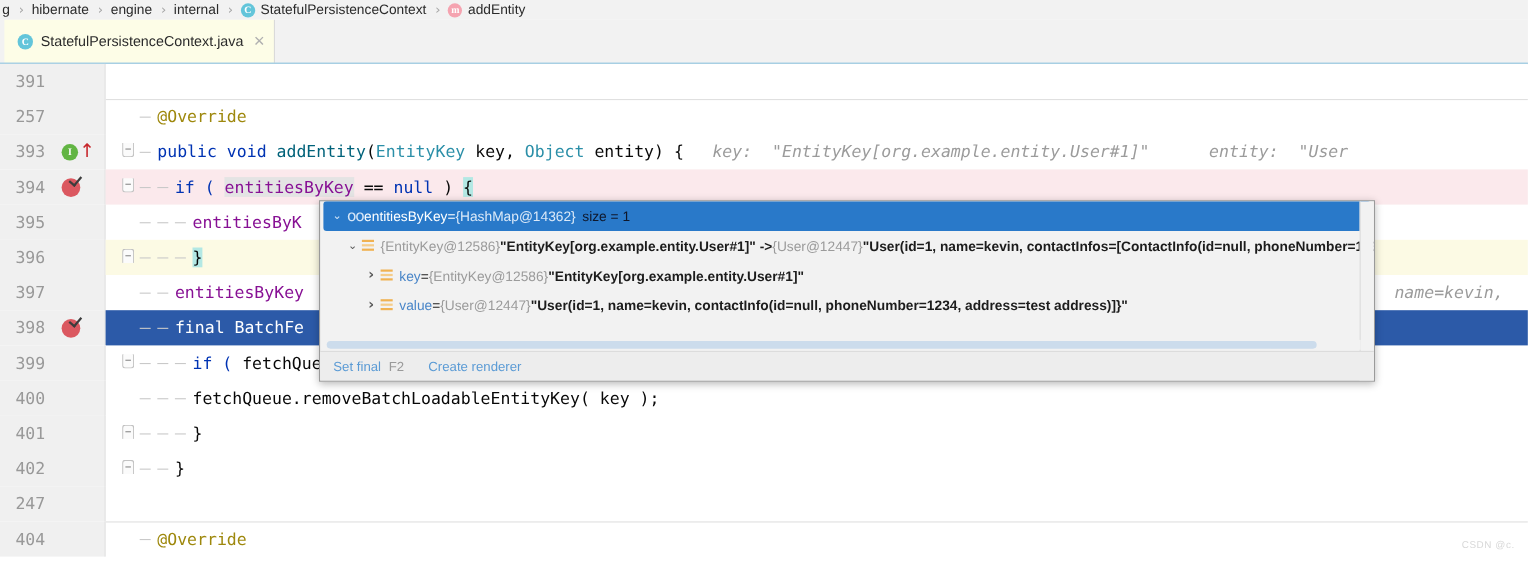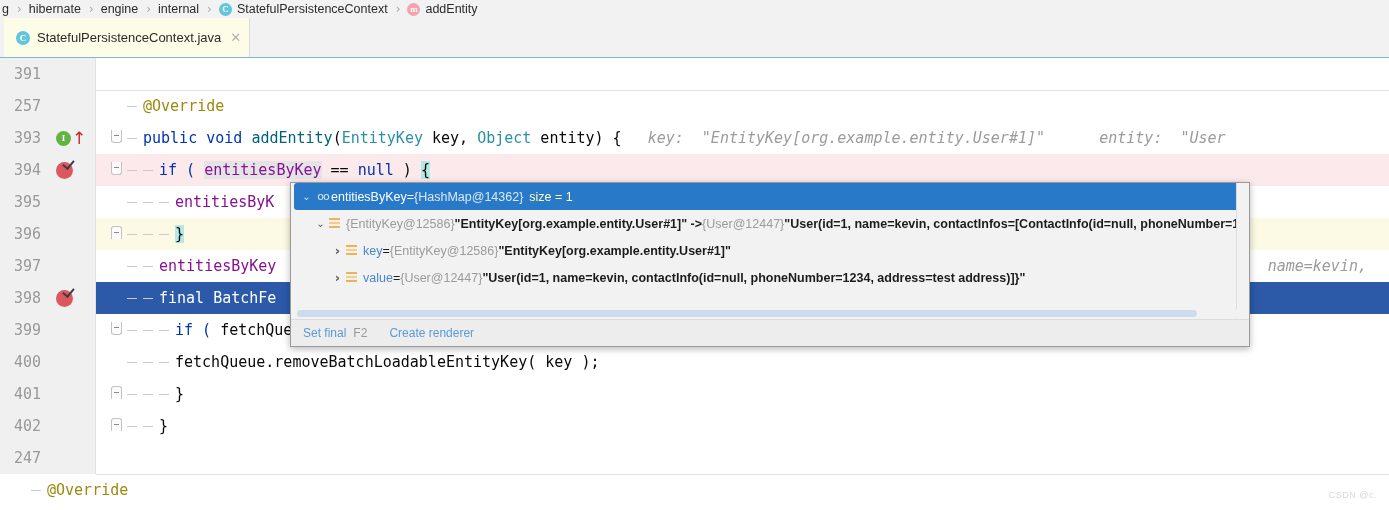--- a/index.html
+++ b/index.html
@@ -285,42 +285,42 @@
     color: #5a5a5a;
     font-family: "DejaVu Sans", sans-serif;
     flex: 0 0 auto;
   }
   .tree-row.selected .twisty { color: #cfe3f7; }
   .icon-oo {
     display: inline-block;
     flex: 0 0 auto;
     width: 16px;
     text-align: center;
-    font-size: 11px;
+    font-size: 14px;
     letter-spacing: -1px;
     color: #d6e6f7;
     font-family: "DejaVu Sans", sans-serif;
   }
   .icon-list {
     display: inline-block;
     flex: 0 0 auto;
     width: 11px; height: 11px;
     margin-right: 6px;
     background:
       linear-gradient(#f0b252,#f0b252) 0 0/11px 2px no-repeat,
       linear-gradient(#f5cd8a,#f5cd8a) 0 4px/11px 2px no-repeat,
       linear-gradient(#f0b252,#f0b252) 0 8px/11px 2px no-repeat;
   }
   .var-name { color: #1c1c1c; }
   .tree-row.selected .var-name { color: #ffffff; }
   .ref-id { color: #9b9b9b; }
   .tree-row.selected .ref-id { color: #dbe9f8; }
   .str-val { color: #1c1c1c; font-weight: 600; }
   .field-key { color: #4a86c8; }
-  .size-lbl { color: #fef9c3; margin-left: 6px; }
+  .size-lbl { color: #0f172a; margin-left: 6px; }
 
   #popup-hscroll-track {
     position: absolute;
     left: 1px;
     right: 12px;
     bottom: 28px;
     height: 9px;
     background: #f2f2f2;
   }
   #popup-hscroll-thumb {
@@ -424,21 +424,21 @@
     <div class="line"><div class="gutter"><span class="lineno">394</span><span class="gutter-marks"><span class="bp"></span></span><span class="gutter-rightline"></span></div><div class="code bg-breakline"><span style="display: inline-block; width: 22px; text-align: center;"><span class="fold-marker collapse-down" style="display: inline-block;"></span></span><span class="guide"></span><span class="guide"></span><span class="kw">if ( </span><span class="fld ident-hl">entitiesByKey</span><span class="plain"> == </span><span class="kw">null</span><span class="plain"> ) </span><span class="plain brace-hl">{</span></div></div>
     <div class="line"><div class="gutter"><span class="lineno">395</span><span class="gutter-marks"></span><span class="gutter-rightline"></span></div><div class="code"><span style="display: inline-block; width: 22px; text-align: center;"></span><span class="guide"></span><span class="guide"></span><span class="guide"></span><span class="fld">entitiesByK</span></div></div>
     <div class="line"><div class="gutter"><span class="lineno">396</span><span class="gutter-marks"></span><span class="gutter-rightline"></span></div><div class="code bg-foldhl"><span style="display: inline-block; width: 22px; text-align: center;"><span class="fold-marker collapse-up" style="display: inline-block;"></span></span><span class="guide"></span><span class="guide"></span><span class="guide"></span><span class="plain brace-hl">}</span></div></div>
     <div class="line"><div class="gutter"><span class="lineno">397</span><span class="gutter-marks"></span><span class="gutter-rightline"></span></div><div class="code"><span style="display: inline-block; width: 22px; text-align: center;"></span><span class="guide"></span><span class="guide"></span><span class="fld">entitiesByKey</span><span class="hint" style="position: absolute; right: 22px;">name=kevin,</span></div></div>
     <div class="line"><div class="gutter"><span class="lineno">398</span><span class="gutter-marks"><span class="bp"></span></span><span class="gutter-rightline"></span></div><div class="code bg-current"><span style="display: inline-block; width: 22px; text-align: center;"></span><span class="guide"></span><span class="guide"></span><span class="kw">final </span><span class="typ">BatchFe</span></div></div>
     <div class="line"><div class="gutter"><span class="lineno">399</span><span class="gutter-marks"></span><span class="gutter-rightline"></span></div><div class="code"><span style="display: inline-block; width: 22px; text-align: center;"><span class="fold-marker collapse-down" style="display: inline-block;"></span></span><span class="guide"></span><span class="guide"></span><span class="guide"></span><span class="kw">if ( </span><span class="plain">fetchQue</span></div></div>
     <div class="line"><div class="gutter"><span class="lineno">400</span><span class="gutter-marks"></span><span class="gutter-rightline"></span></div><div class="code"><span style="display: inline-block; width: 22px; text-align: center;"></span><span class="guide"></span><span class="guide"></span><span class="guide"></span><span class="plain">fetchQueue.removeBatchLoadableEntityKey( key );</span></div></div>
     <div class="line"><div class="gutter"><span class="lineno">401</span><span class="gutter-marks"></span><span class="gutter-rightline"></span></div><div class="code"><span style="display: inline-block; width: 22px; text-align: center;"><span class="fold-marker collapse-up" style="display: inline-block;"></span></span><span class="guide"></span><span class="guide"></span><span class="guide"></span><span class="plain">}</span></div></div>
     <div class="line"><div class="gutter"><span class="lineno">402</span><span class="gutter-marks"></span><span class="gutter-rightline"></span></div><div class="code"><span style="display: inline-block; width: 22px; text-align: center;"><span class="fold-marker collapse-up" style="display: inline-block;"></span></span><span class="guide"></span><span class="guide"></span><span class="plain">}</span></div></div>
     <div class="line"><div class="gutter"><span class="lineno">247</span><span class="gutter-marks"></span><span class="gutter-rightline"></span></div><div class="code"><span style="display: inline-block; width: 22px; text-align: center;"></span></div></div>
-    <div class="line"><div class="sep-line"></div><div class="code"><span style="display: inline-block; width: 22px; text-align: center;"></span><span class="guide"></span><span class="anno">@Override</span></div></div>
+    <div class="line"><div class="sep-line"></div><div class="gutter"><span class="lineno">404</span><span class="gutter-marks"></span><span class="gutter-rightline"></span></div><div class="code"><span style="display: inline-block; width: 22px; text-align: center;"></span><span class="guide"></span><span class="anno">@Override</span></div></div>
   </div>
 
 <div id="debug-popup">
   <div id="popup-tree">
       <div class="tree-row selected" style="padding-left: 4px;">
         <span class="twisty">⌄</span>
         <span class="icon-oo">oo</span>
         <span class="var-name">entitiesByKey</span>
         <span> = </span>
         <span class="ref-id">{HashMap@14362} </span>

